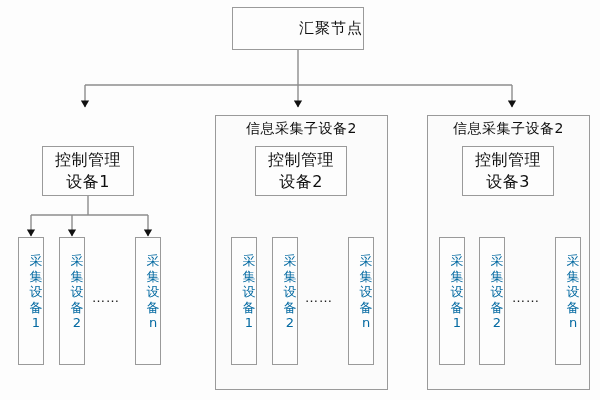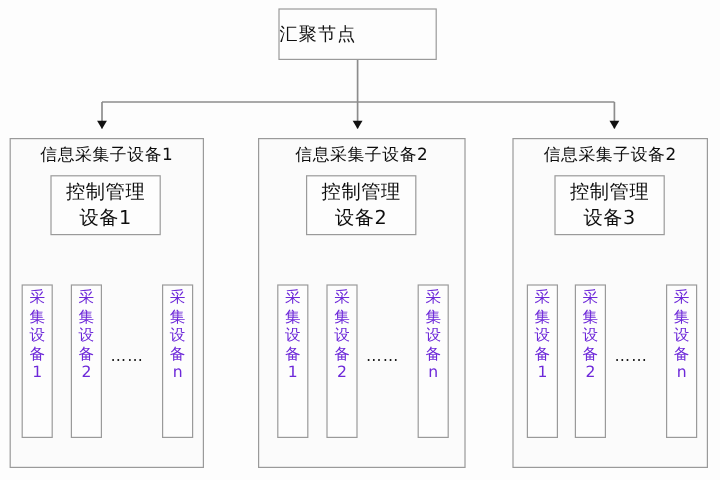--- a/index.html
+++ b/index.html
@@ -25,21 +25,21 @@
   }
   .box {
     position: absolute;
     box-sizing: border-box;
     border: 1px solid #9a9a9a;
     background: #fdfdfd;
   }
   .root-node {
     display: flex;
     align-items: center;
-    justify-content: flex-start;
+    justify-content: flex-end;
     font-size: 15px;
     color: #101010;
     letter-spacing: 1px;
   }
   .group-box {
     background: #fbfbfb;
   }
   .group-title {
     position: absolute;
     left: 0;
@@ -58,25 +58,25 @@
     justify-content: center;
     font-size: 16px;
     line-height: 1.35;
     color: #0d0d0d;
     text-align: center;
     letter-spacing: 0.5px;
   }
   .leaf-box {
     display: flex;
     align-items: flex-start;
-    justify-content: center;
-    padding-top: 3px;
+    justify-content: flex-end;
+    padding-top: 15px;
     font-size: 13px;
     line-height: 1.18;
-    color: #6d28d9;
+    color: #0369a1;
     text-align: center;
     word-break: break-all;
     writing-mode: horizontal-tb;
   }
   .leaf-text {
     display: block;
     width: 14px;
     font-size: 13px;
     line-height: 1.2;
   }
@@ -124,23 +124,20 @@
       <path d="M452,215 L452,236" marker-end="url(#ah)"></path>
       <path d="M492,215 L492,236" marker-end="url(#ah)"></path>
       <path d="M568,215 L568,236" marker-end="url(#ah)"></path>
     </g>
   </svg>
 
   <div class="box root-node" style="left:232px; top:7px; width:132px; height:43px;">
     <span>汇聚节点</span>
   </div>
 
-  <div class="box group-box" style="left:8px; top:115px; width:162px; height:275px;">
-    <div class="group-title">信息采集子设备1</div>
-  </div>
   <div class="box ctrl-box" style="left:42px; top:146px; width:92px; height:50px;">
     <span>控制管理</span>
     <span>设备1</span>
   </div>
   <div class="box leaf-box" style="left:18px; top:237px; width:26px; height:128px;">
     <span class="leaf-text">采集设备1</span>
   </div>
   <div class="box leaf-box" style="left:59px; top:237px; width:26px; height:128px;">
     <span class="leaf-text">采集设备2</span>
   </div>

